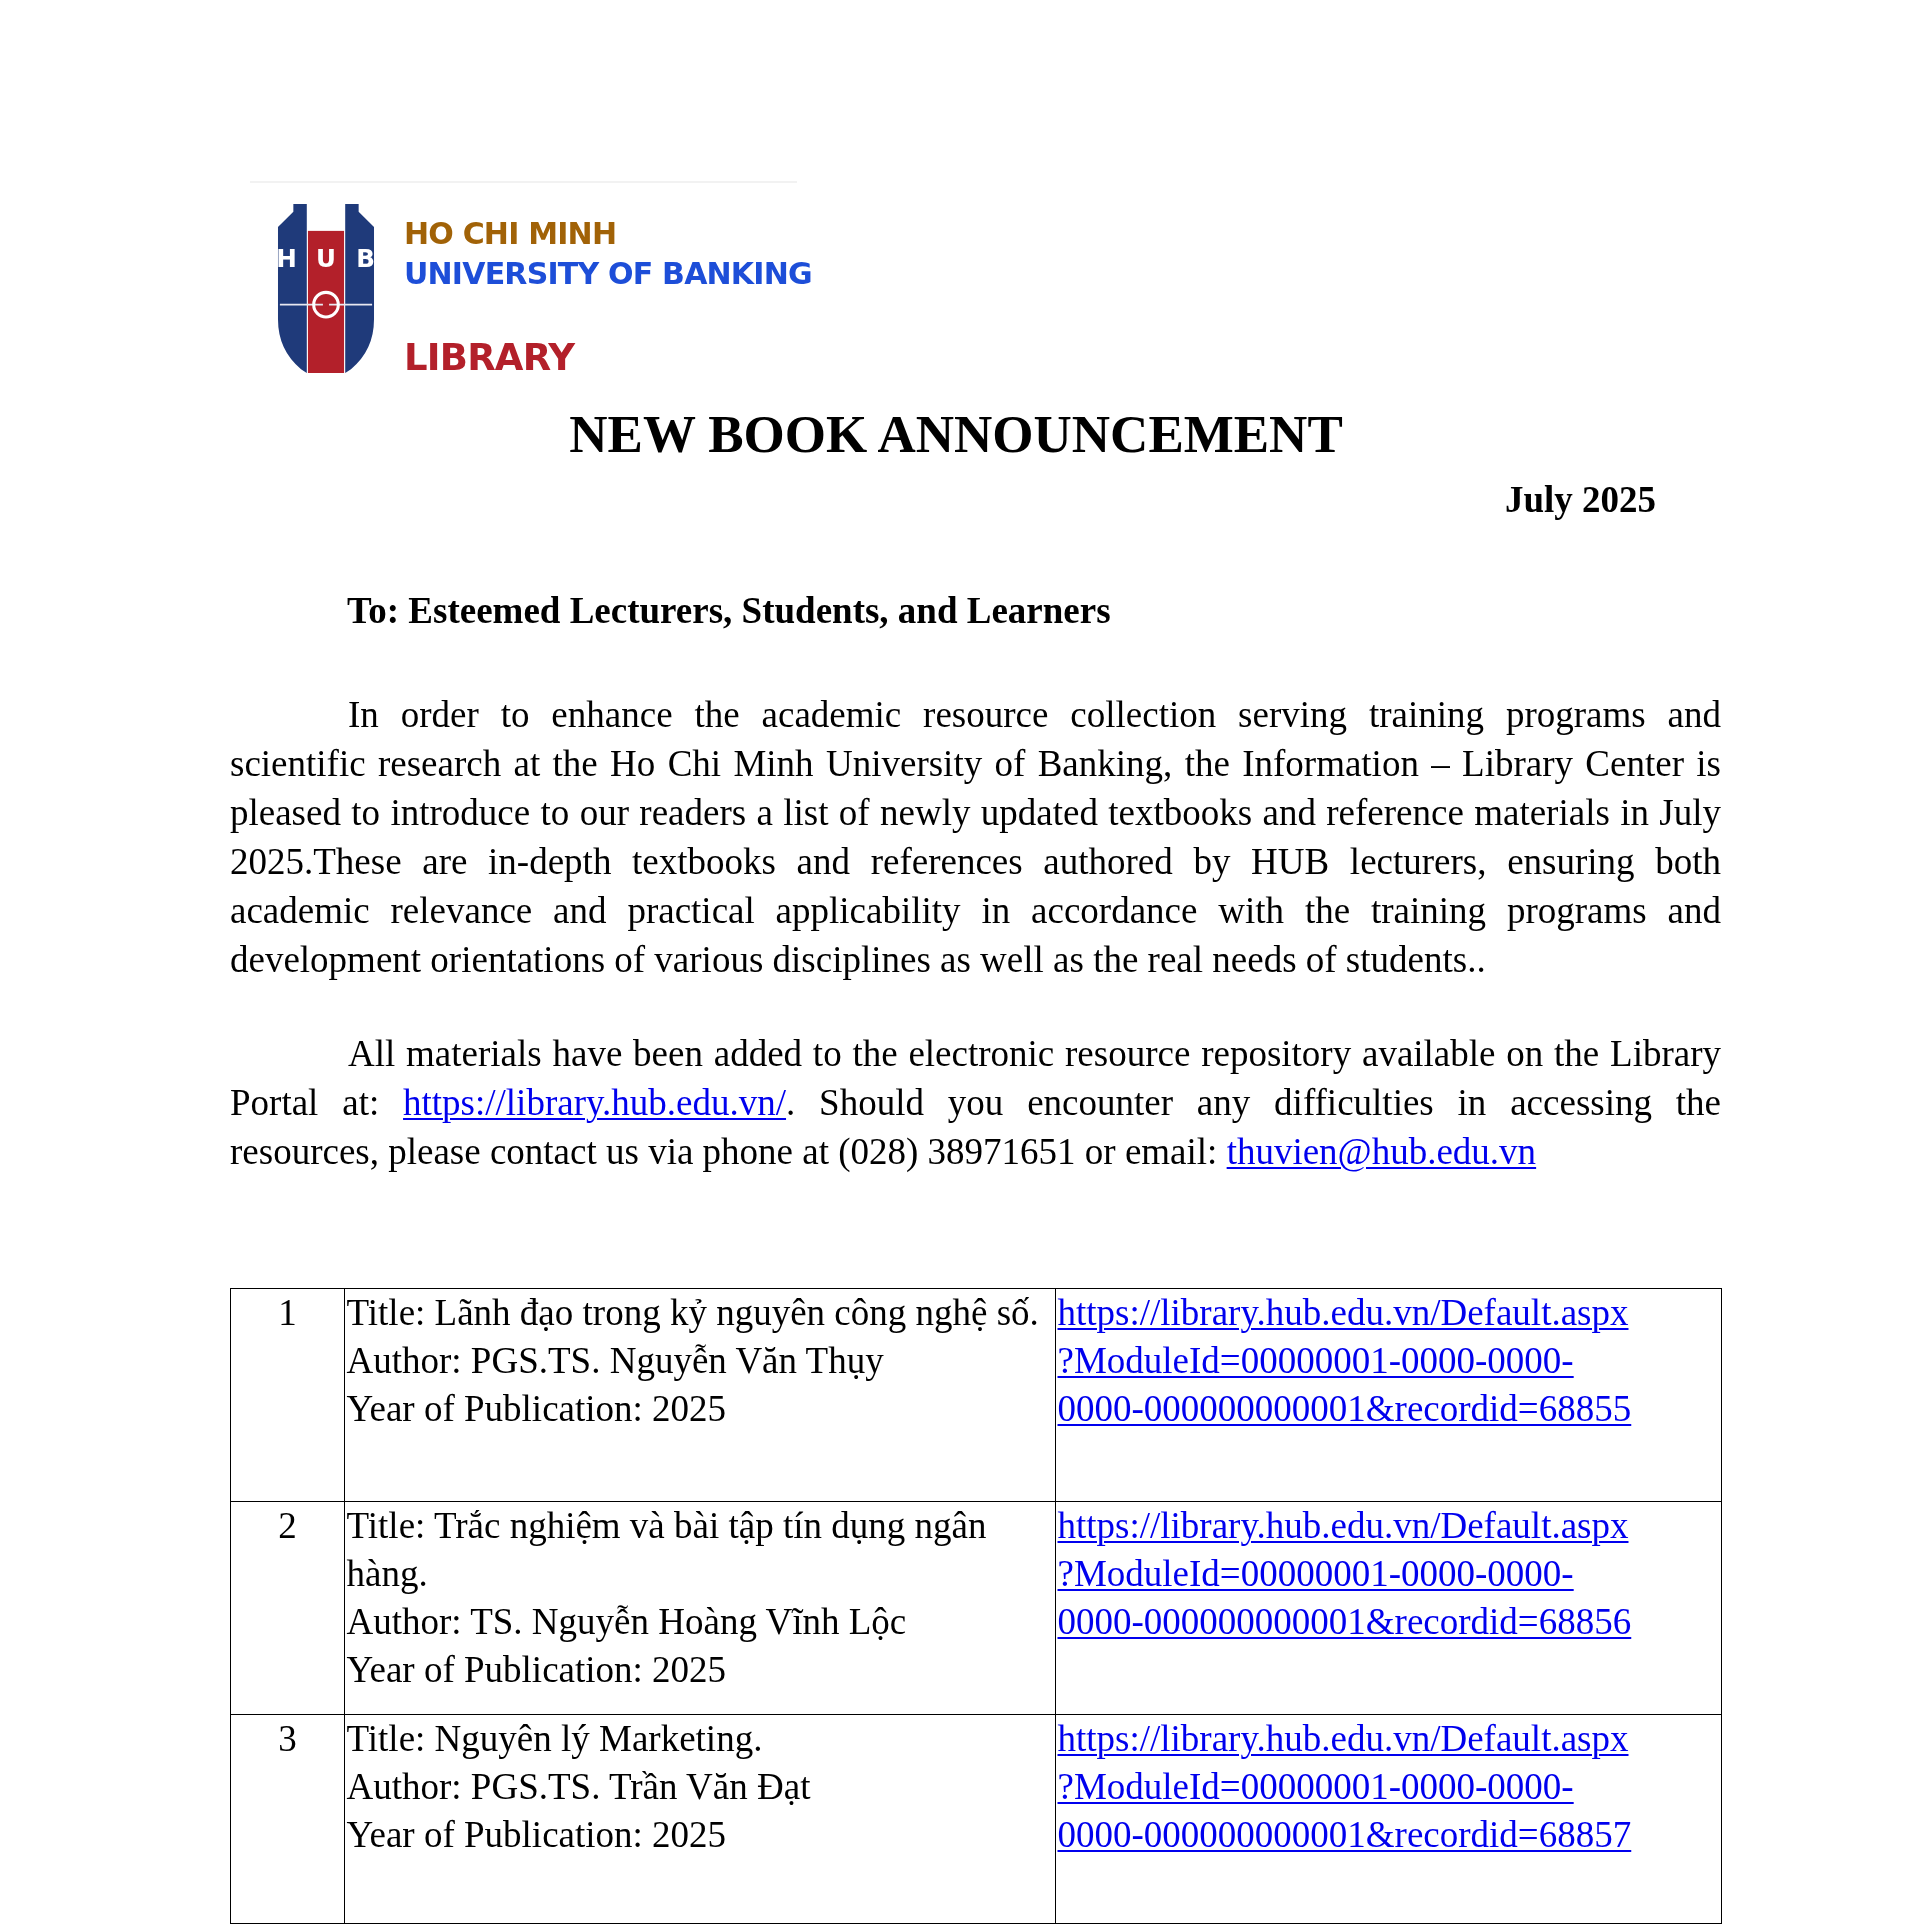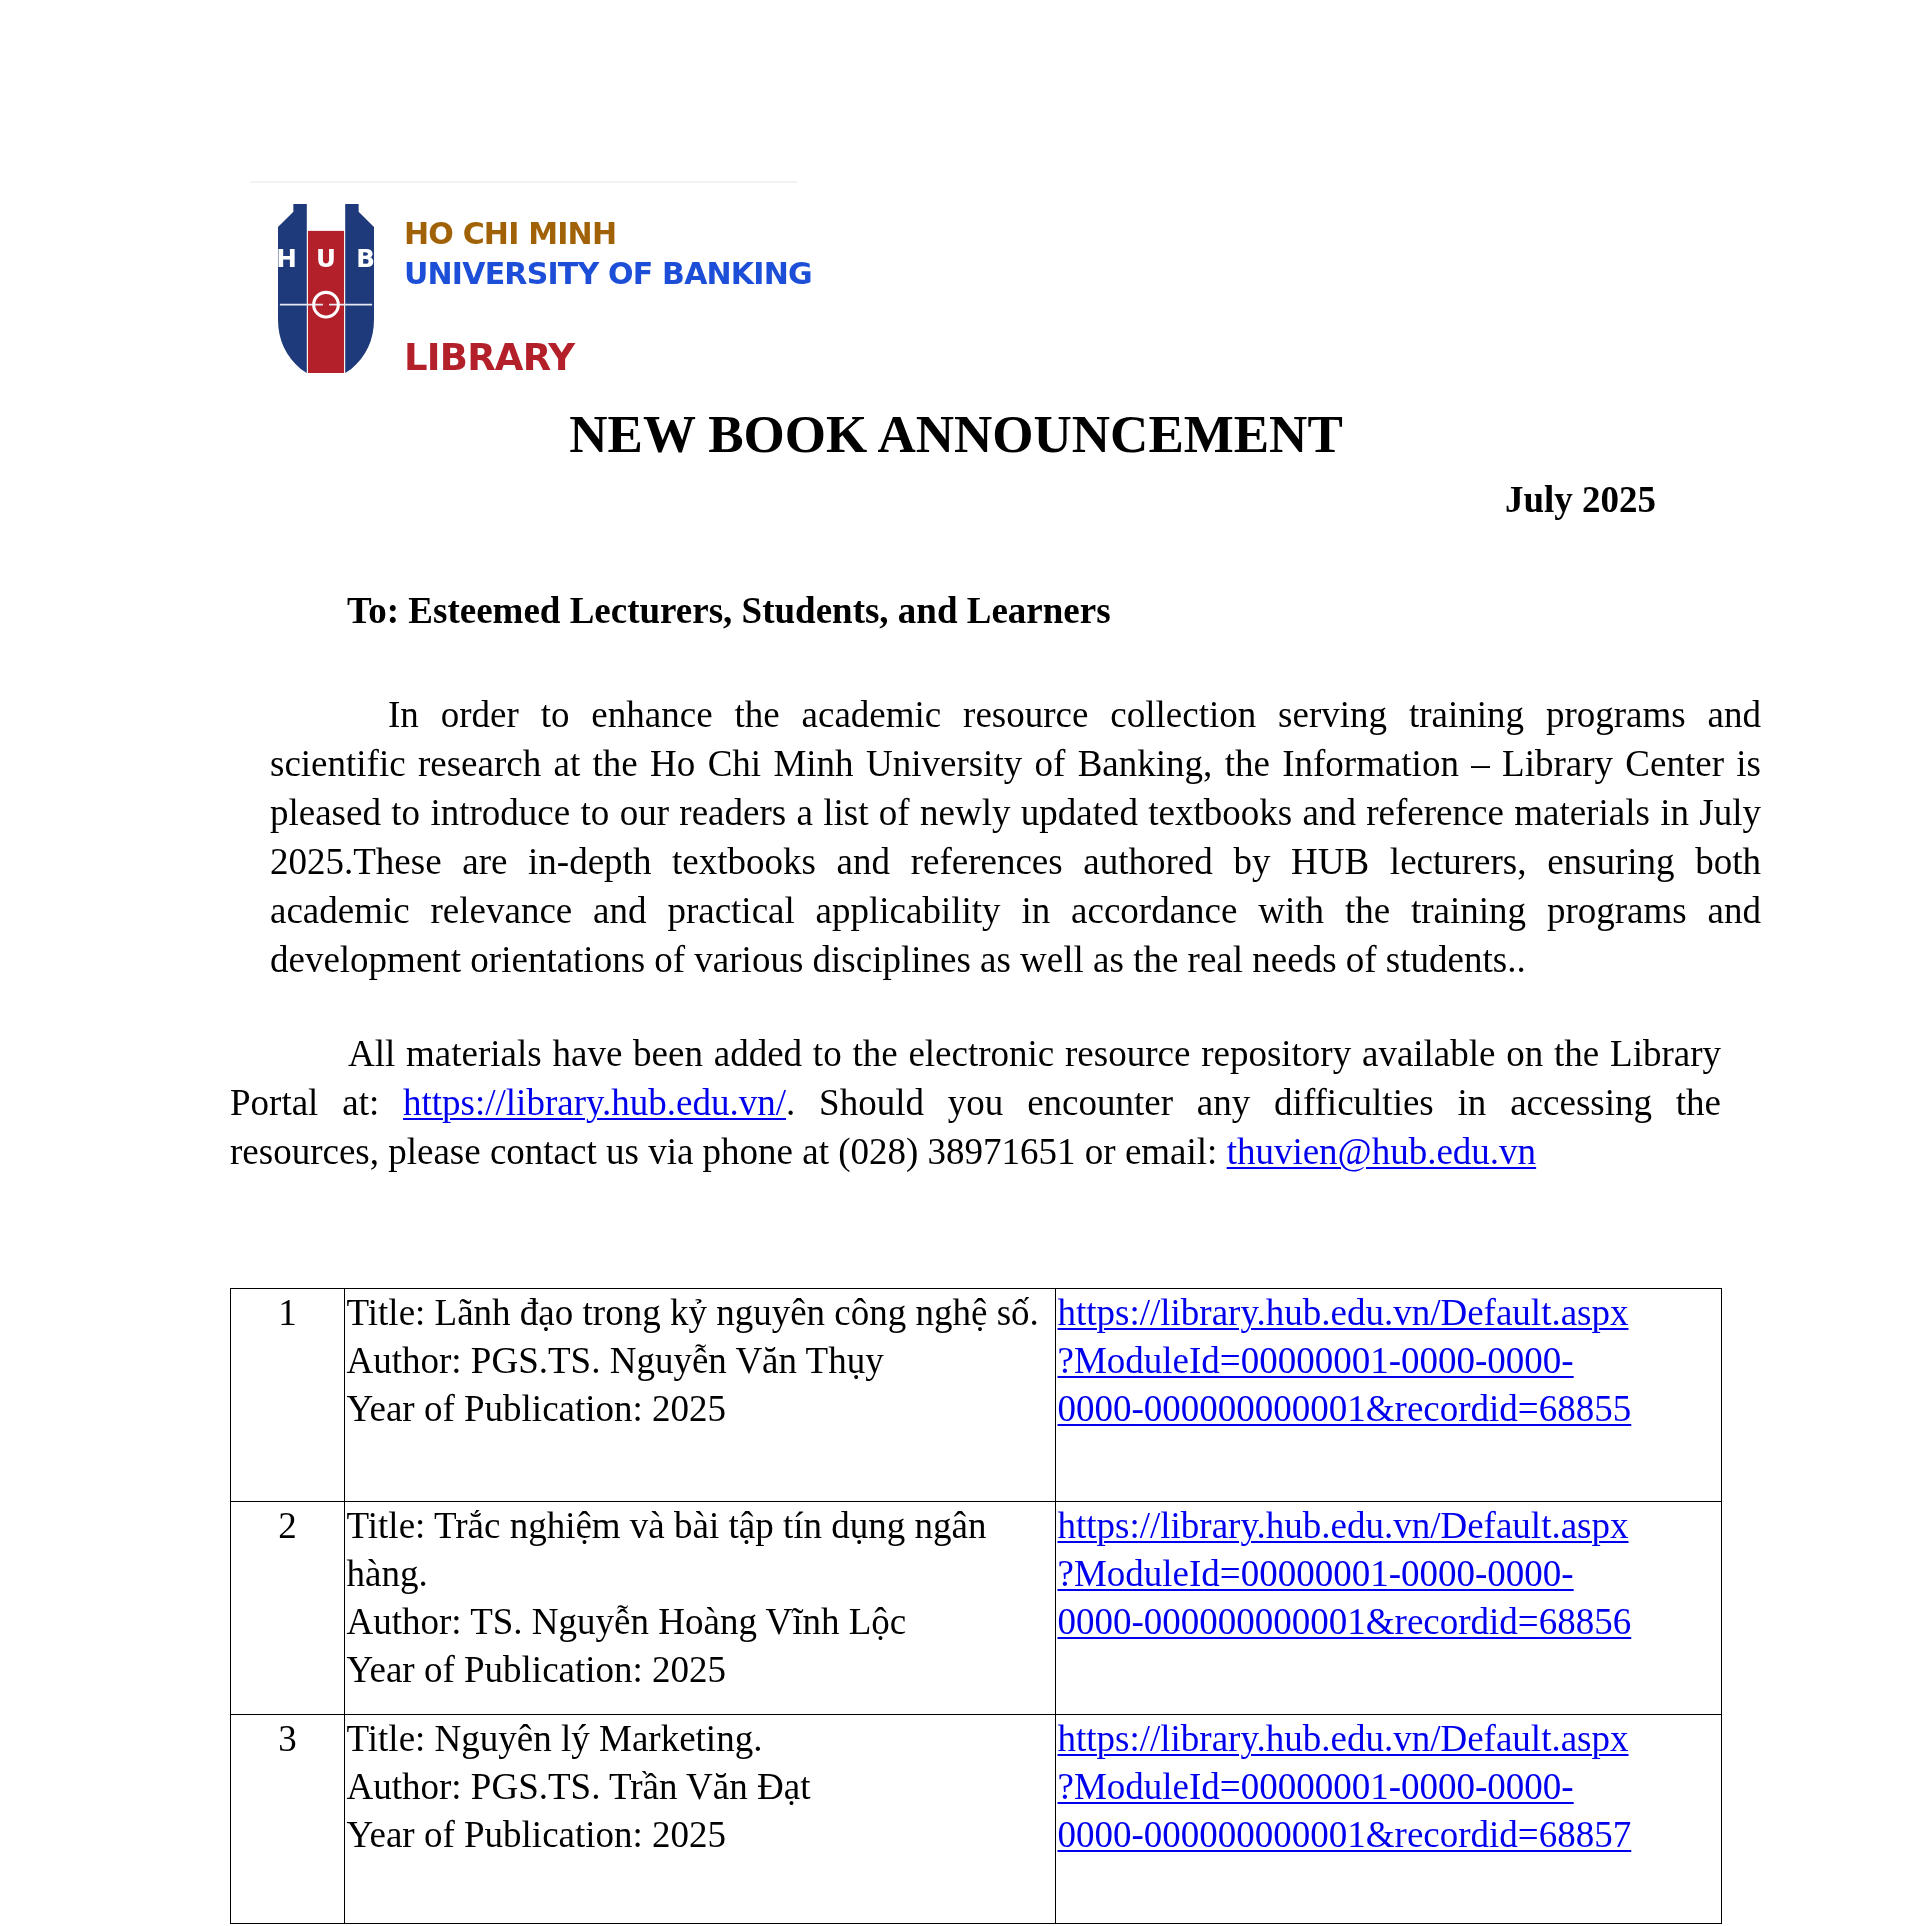--- a/index.html
+++ b/index.html
@@ -15,21 +15,21 @@
   #logo-line3 { left: 404px; top: 299px; font-size: 37px; color: #b3202a; margin-top: 37px; }
 
   
   #title { left: 0; width: 1912px; top: 404px; text-align: center; font-size: 53px; font-weight: bold; }
   #subtitle { left: 0; width: 1656px; top: 478px; text-align: right; font-size: 37px; font-weight: bold; }
   #to-line { left: 347px; top: 589px; font-size: 37px; font-weight: bold; white-space: nowrap; font-family: Liberation Serif, serif; }
 
   
   .para { position: absolute; left: 230px; width: 1491px; font-size: 37px; line-height: 49px;
           text-align: justify; text-indent: 118px; margin: 0; }
-  #para1 { top: 690px; margin-left: 40px; }
+  #para1 { top: 690px; }
   #para2 { top: 1029px; }
   a.link { color: #0000ee; text-decoration: underline; text-decoration-thickness: 1.9px; text-underline-offset: 3.1px; }
 
   
   #book-table { position: absolute; left: 230px; top: 1288px; width: 1491px; border-collapse: collapse;
                 table-layout: fixed; font-size: 37px; }
   #book-table td, #book-table th { border: 1.9px solid #000; vertical-align: top; padding: 0 1.5px; line-height: 48px; }
   #book-table th { font-weight: bold; text-align: center; padding-top: 2.3px; }
   col.c-no { width: 114px; }
   col.c-info { width: 711px; }

